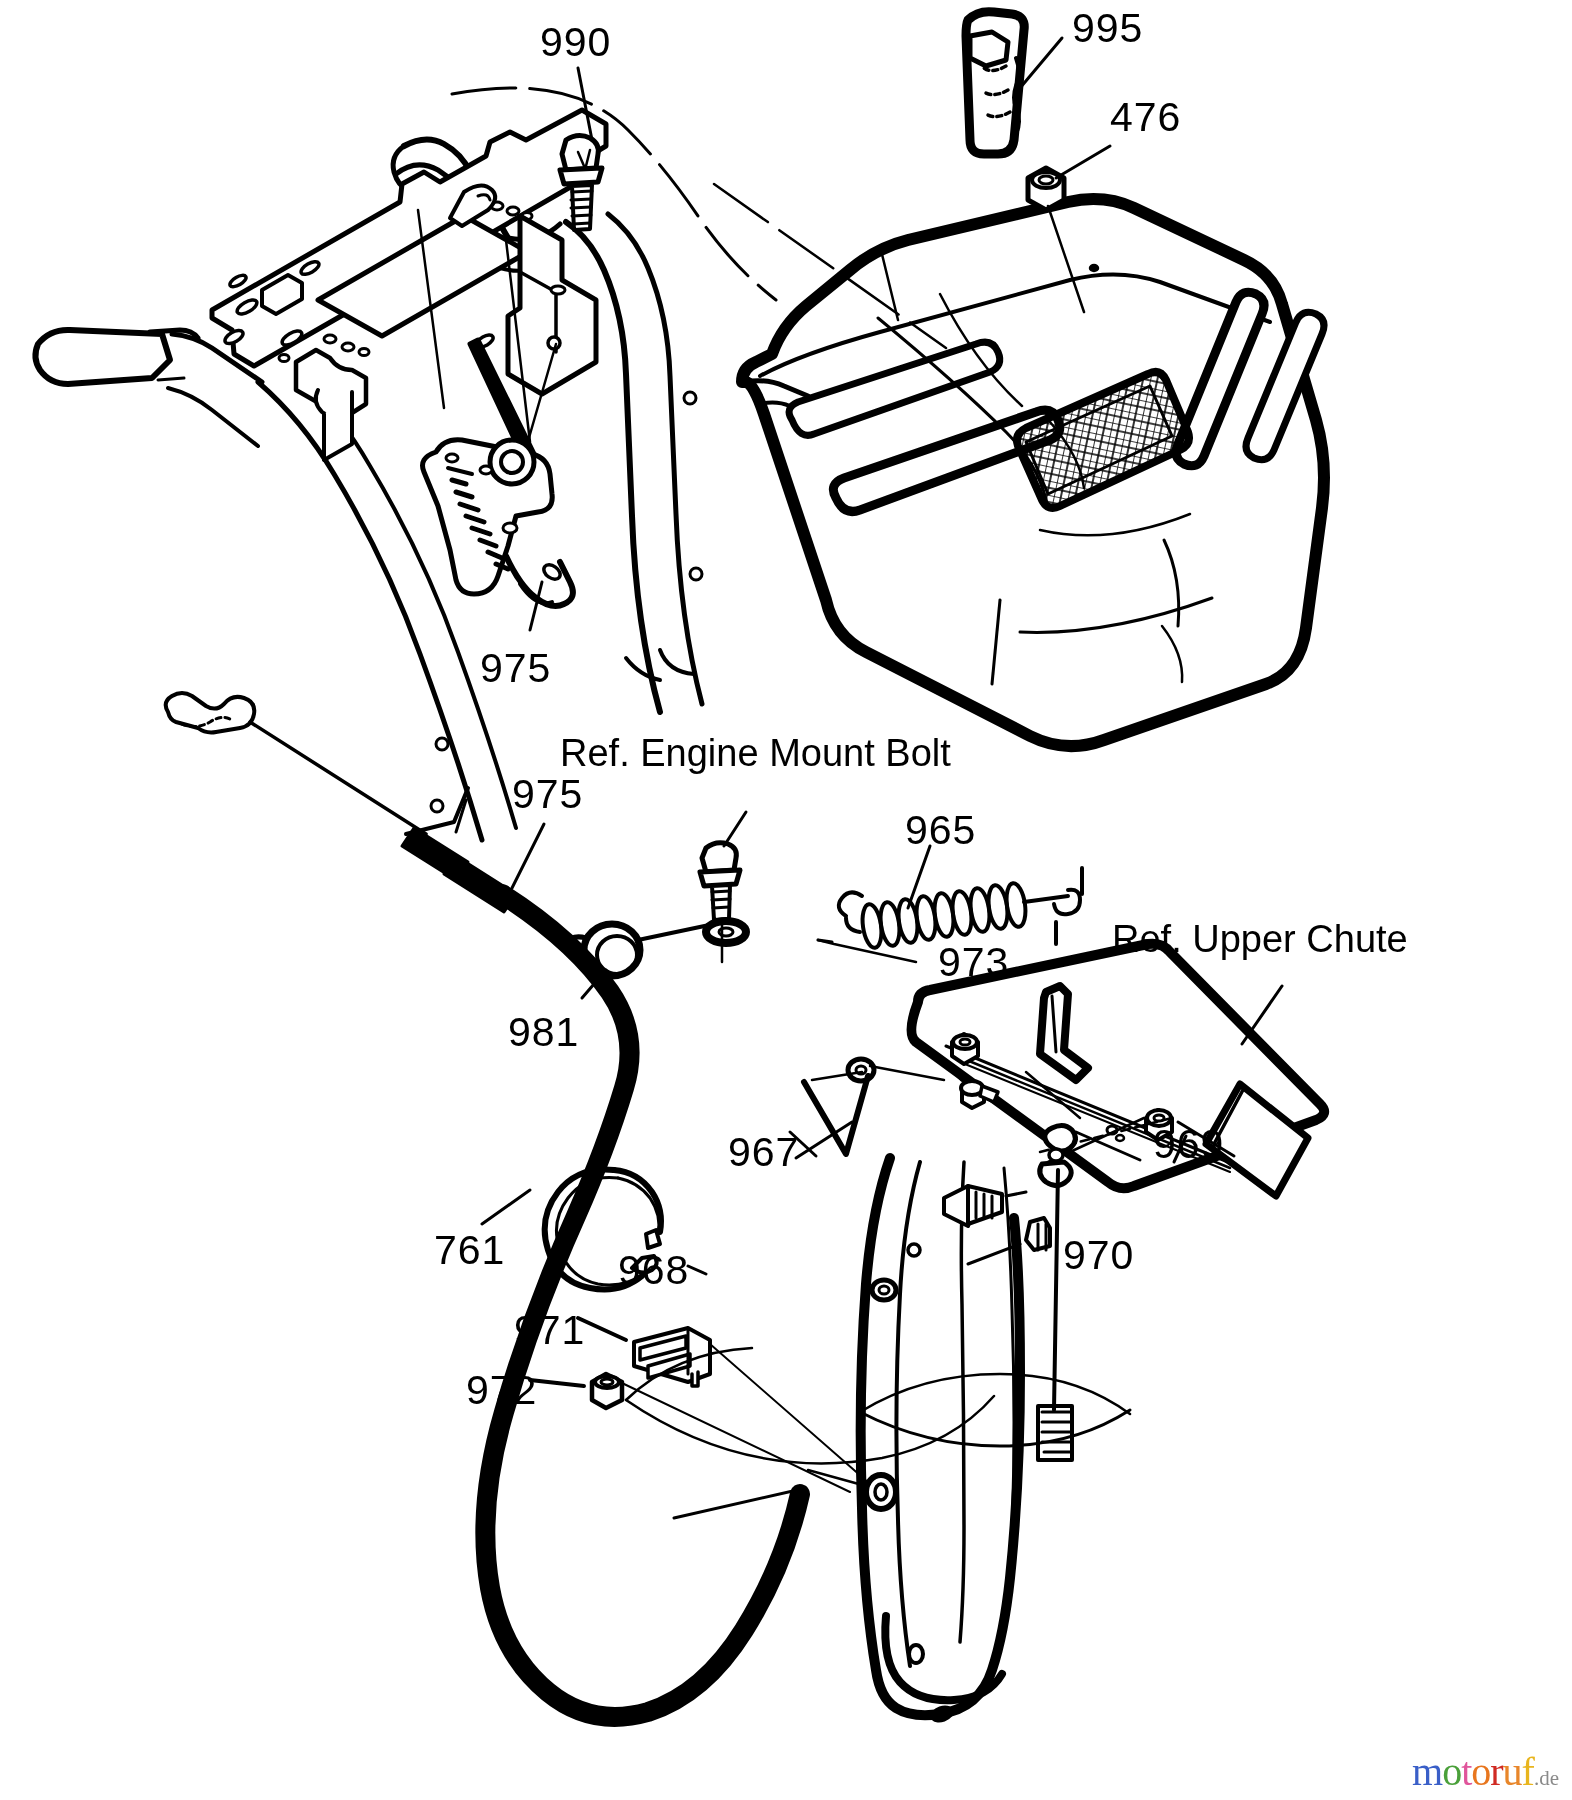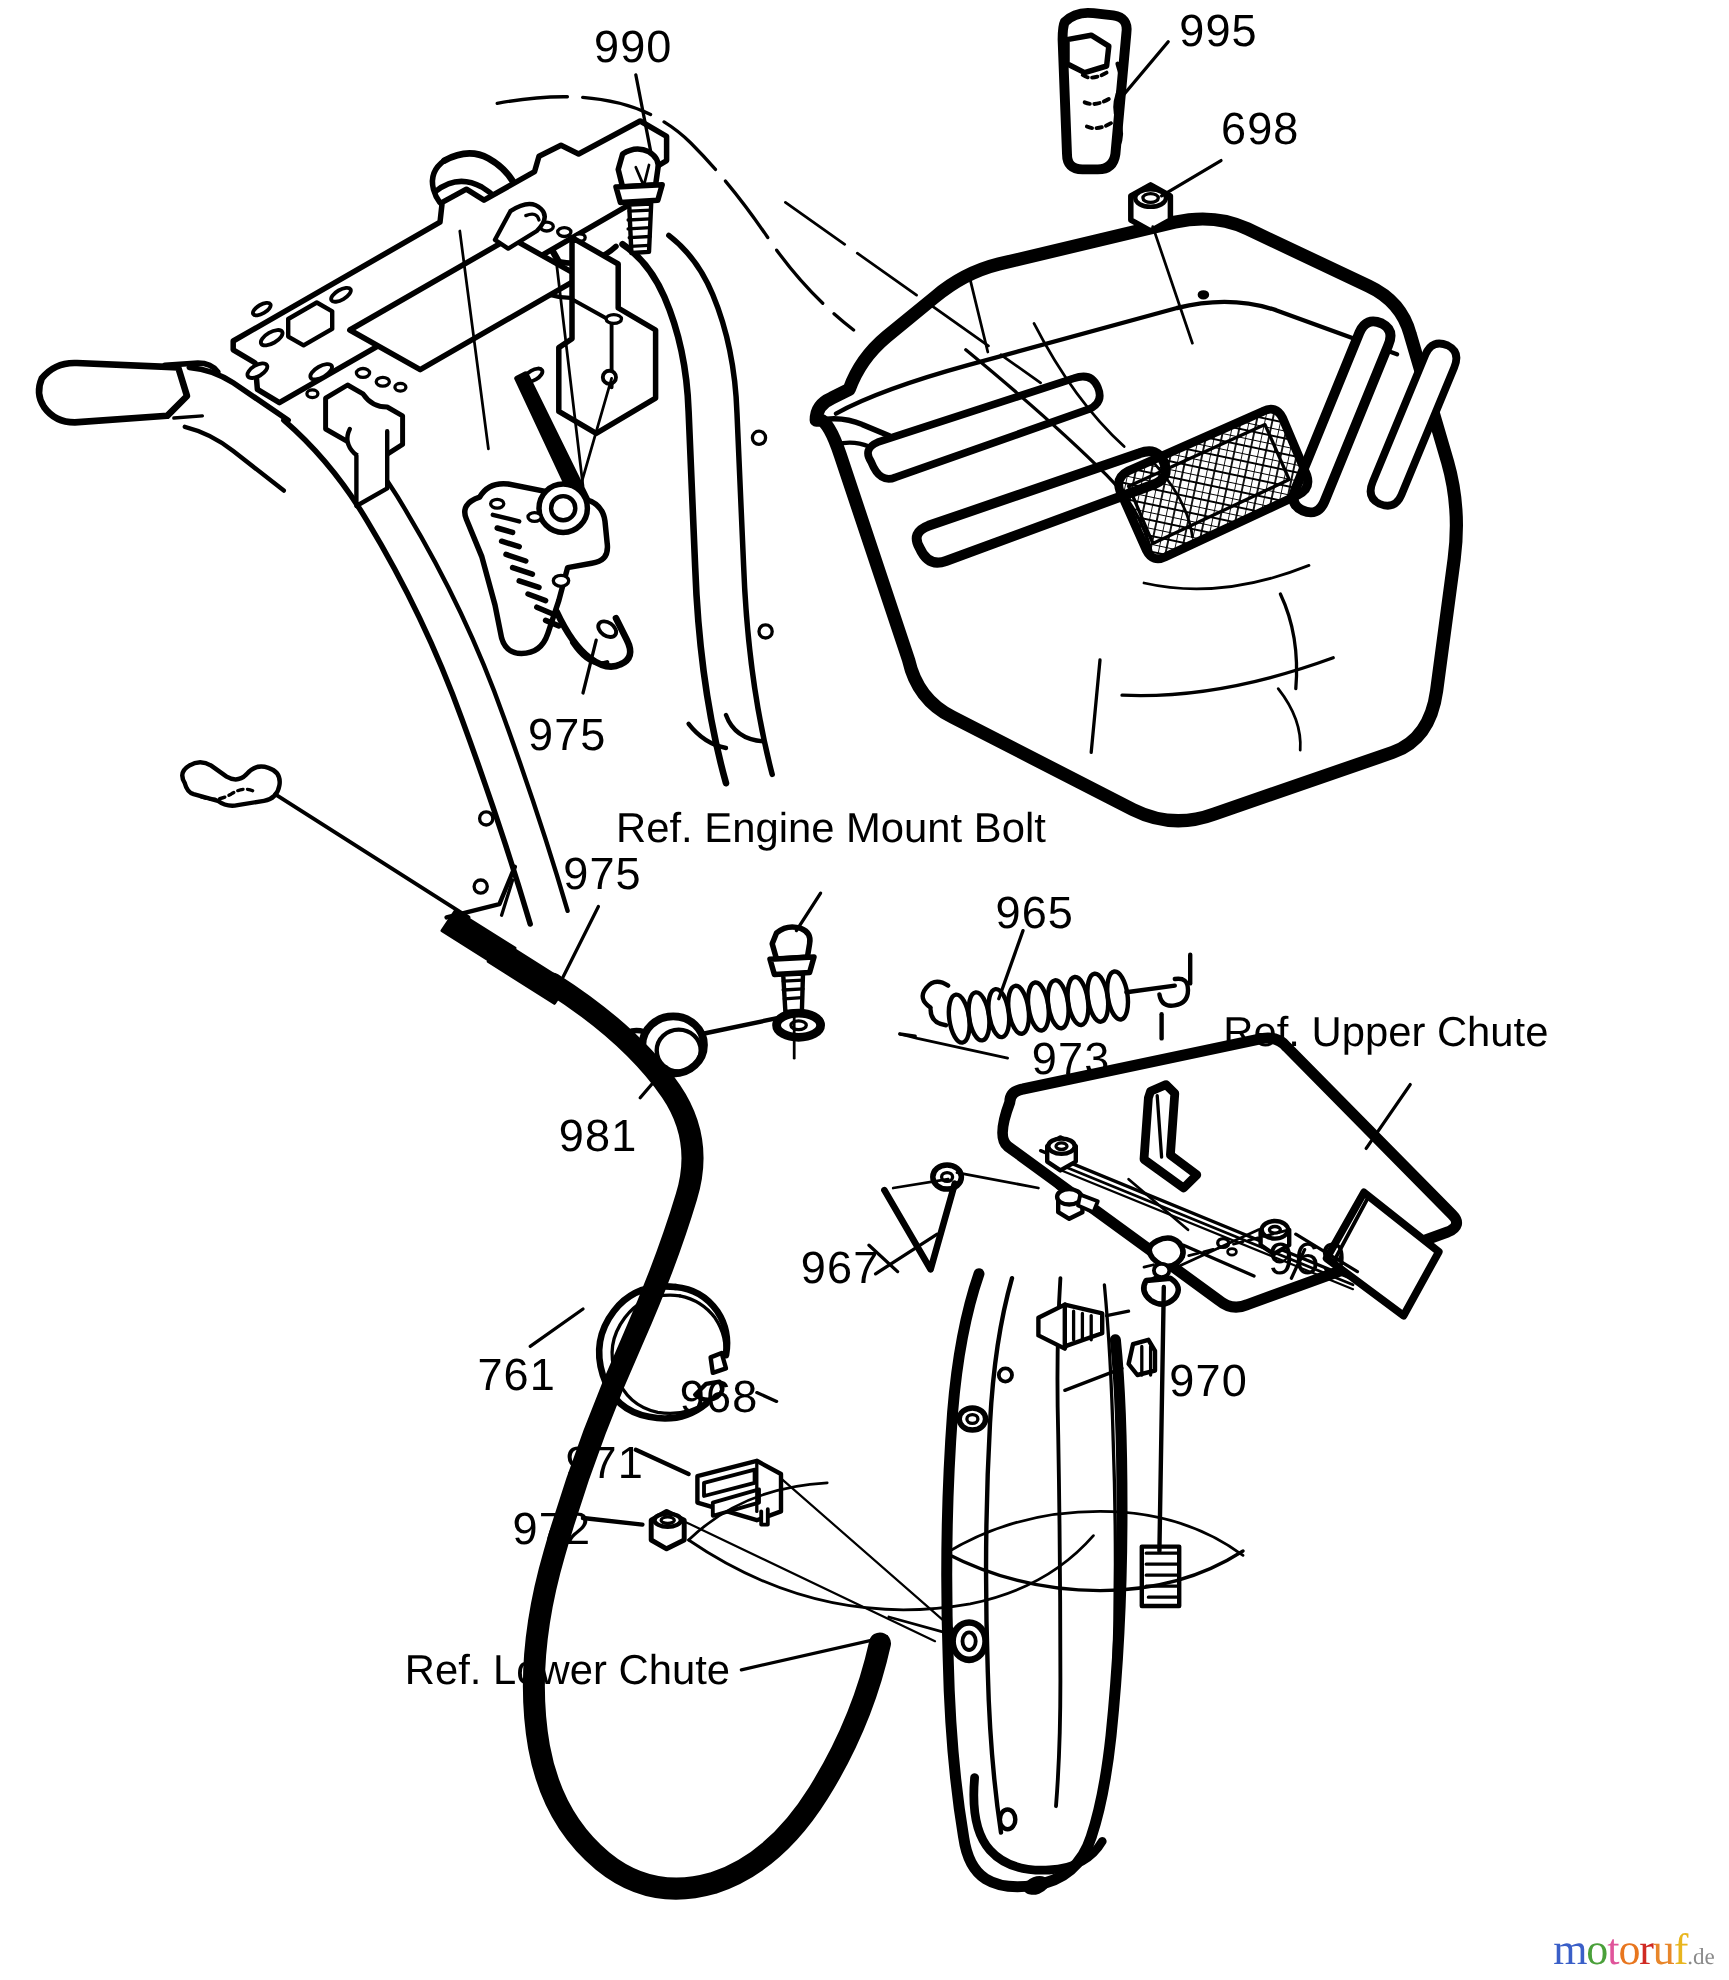--- a/index.html
+++ b/index.html
@@ -379,33 +379,32 @@
       <path d="M626 1400 q120 82 256 58 q70 -14 112 -62" stroke-width="2.5"></path>
       <path d="M626 1400 q50 -48 126 -52" stroke-width="2.5"></path>
 
       <path d="M674 1518 l132 -30" stroke-width="3"></path>
 
     </g>
   </svg>
 
   <div class="lbl num" style="left:540px;top:20px;">990</div>
   <div class="lbl num" style="left:1072px;top:6px;">995</div>
-  <div class="lbl num" style="left:1110px;top:95px;">698</div>
+  <div class="lbl num" style="left:1110px;top:95px;">476</div>
   <div class="lbl num" style="left:480px;top:646px;">975</div>
   <div class="lbl num" style="left:512px;top:772px;">975</div>
   <div class="lbl num" style="left:905px;top:808px;">965</div>
   <div class="lbl num" style="left:938px;top:940px;">973</div>
   <div class="lbl num" style="left:508px;top:1010px;">981</div>
   <div class="lbl num" style="left:1153px;top:1122px;">969</div>
   <div class="lbl num" style="left:728px;top:1130px;">967</div>
   <div class="lbl num" style="left:434px;top:1228px;">761</div>
   <div class="lbl num" style="left:1063px;top:1233px;">970</div>
   <div class="lbl num" style="left:618px;top:1248px;">968</div>
   <div class="lbl num" style="left:514px;top:1308px;">971</div>
   <div class="lbl num" style="left:466px;top:1368px;">972</div>
 
   <div class="lbl ref2" style="left:560px;top:732px;">Ref. Engine Mount Bolt</div>
   <div class="lbl ref2" style="left:1080px;top:918px;margin-left:32px;">Ref. Upper Chute</div>
-  <div class="lbl ref2" style="left:368px;top:1498px;">Ref. Lower Chute</div>
 
   <div id="wm"><span style="color: rgb(58, 95, 200);">m</span><span style="color: rgb(74, 160, 58);">o</span><span style="color: rgb(224, 85, 155);">t</span><span style="color: rgb(232, 118, 30);">o</span><span style="color: rgb(208, 42, 35);">r</span><span style="color: rgb(232, 134, 42);">u</span><span style="color: rgb(232, 181, 30);">f</span><span class="de" style="color: rgb(138, 138, 138);">.de</span></div>
 
 </div>
 
 </body></html>

